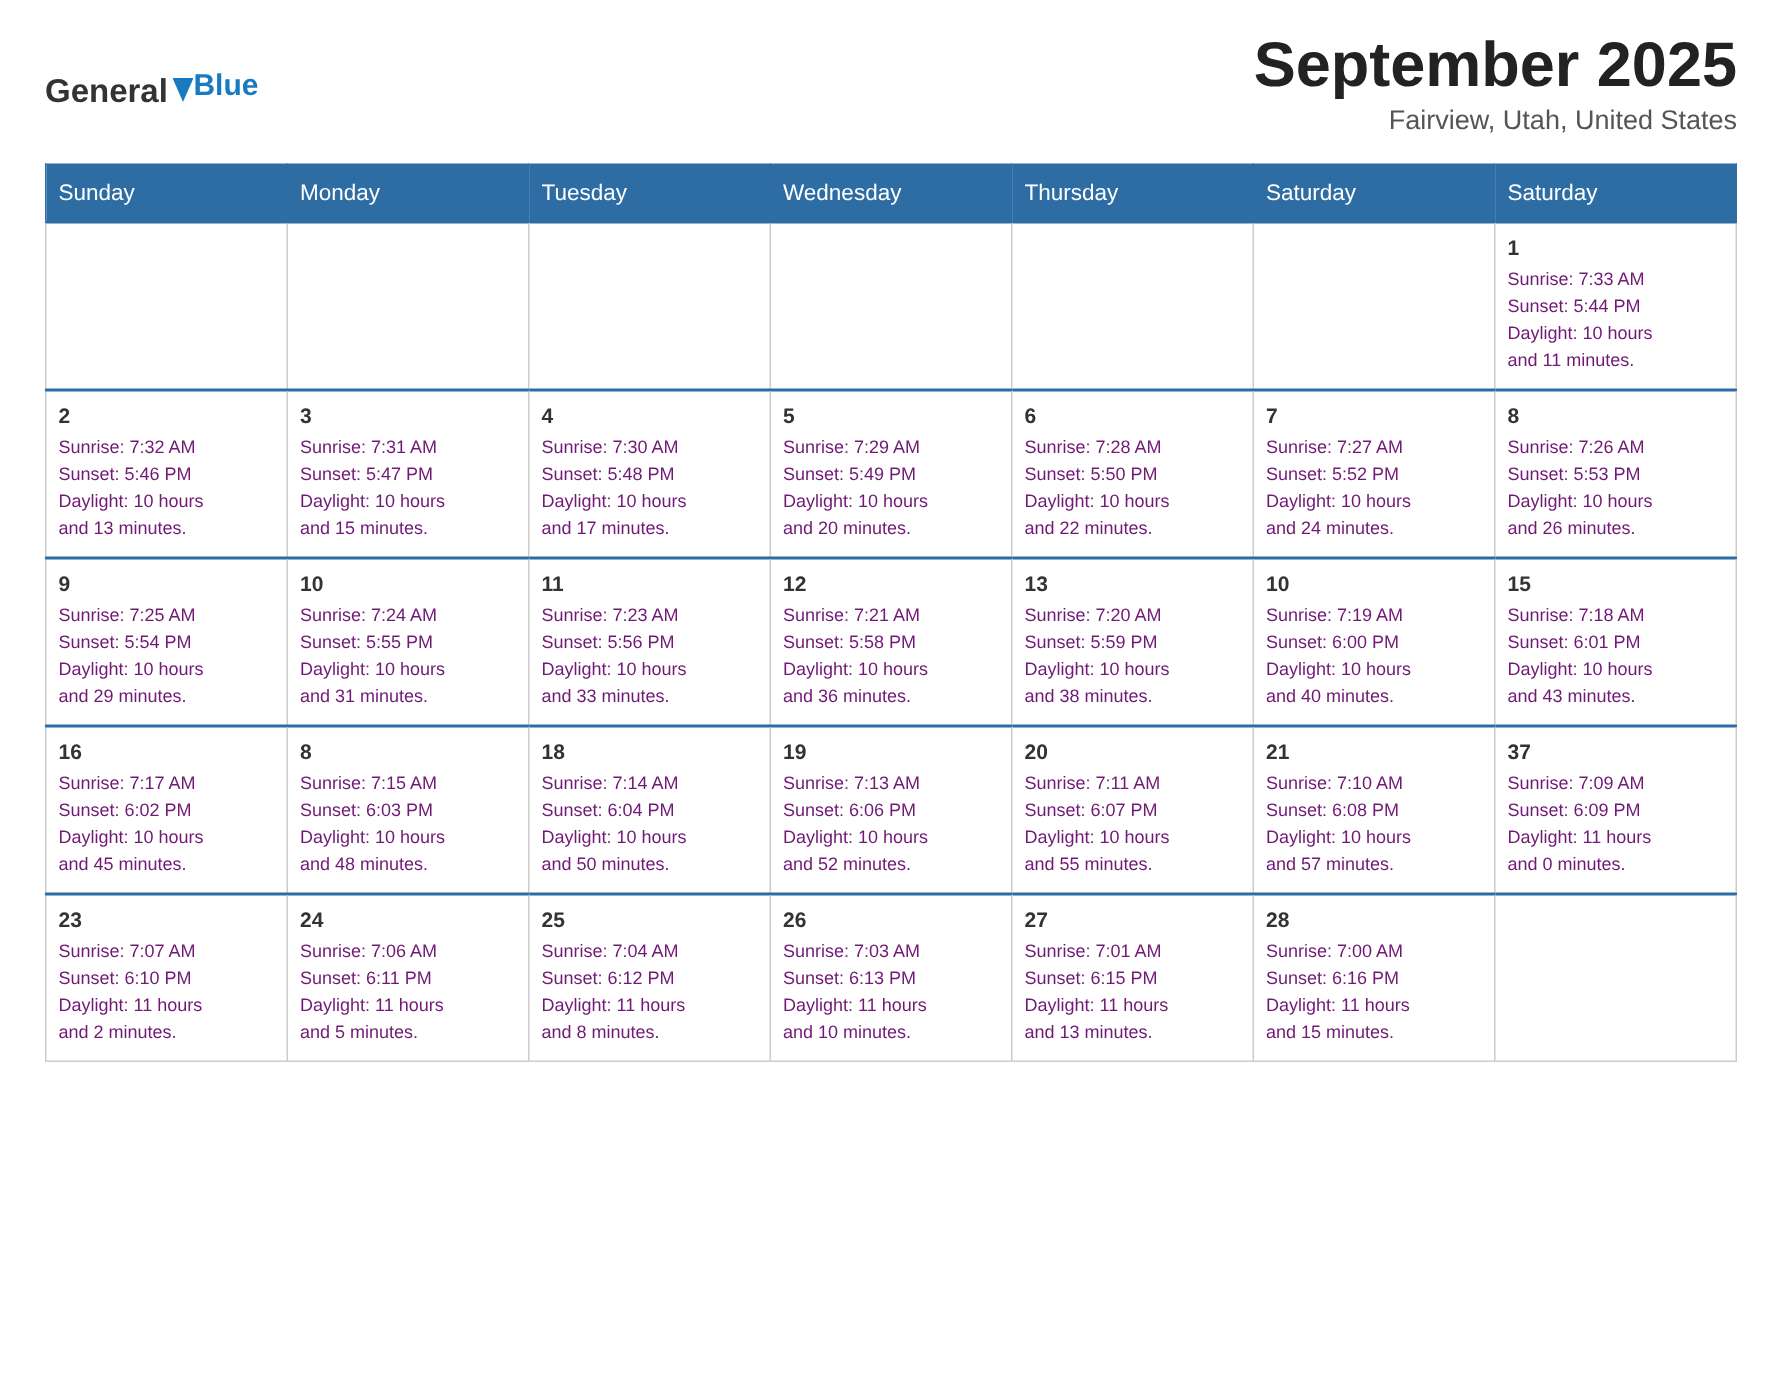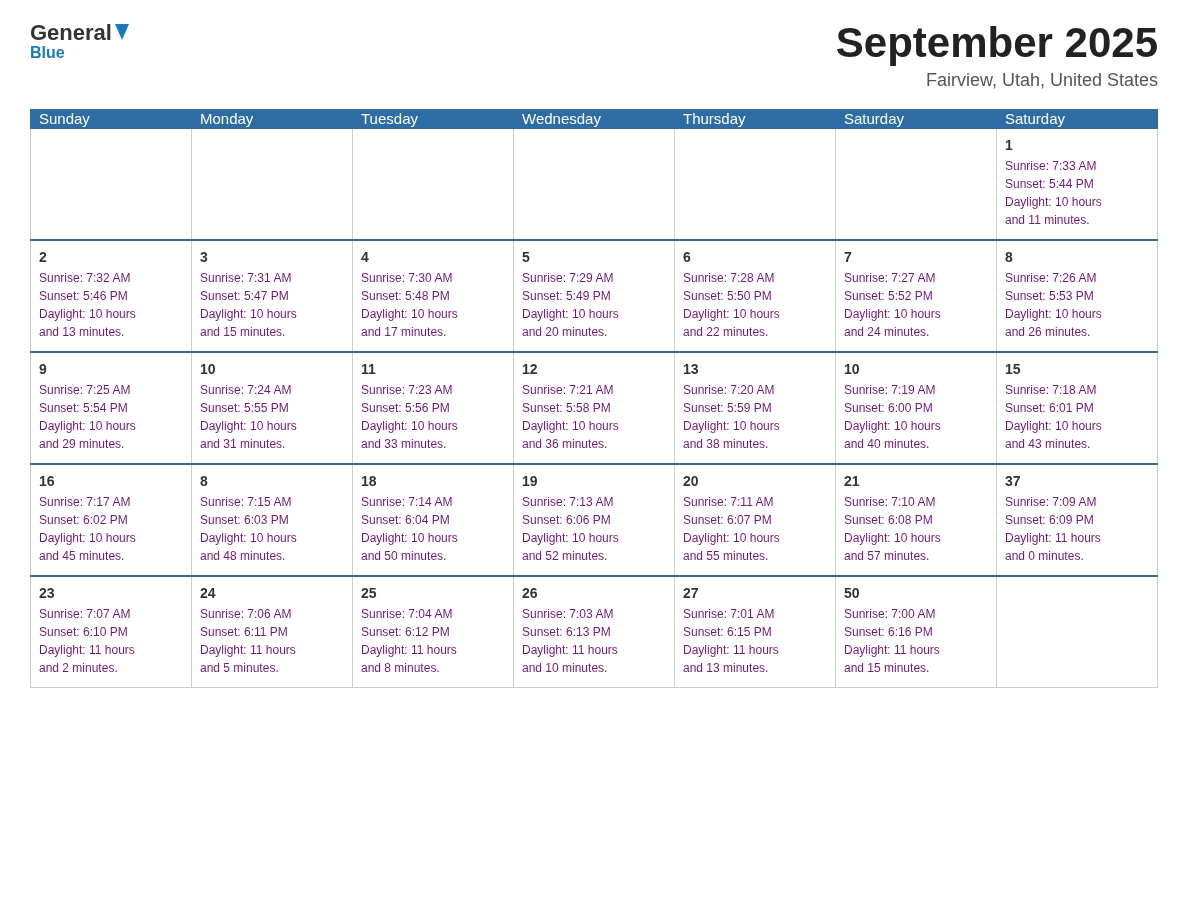--- a/index.html
+++ b/index.html
@@ -11,22 +11,23 @@
       min-height: 918px;
     }
     .header {
       display: flex;
       justify-content: space-between;
       align-items: flex-start;
       margin-bottom: 18px;
     }
     .logo {
       display: flex;
-      flex-direction: column;
+      flex-direction: row;
       align-items: flex-start;
+      margin-top: 28px;
     }
     .title-section {
       text-align: right;
     }
     .month-title {
       font-size: 42px;
       font-weight: bold;
       color: #222;
       line-height: 1.1;
     }
@@ -38,21 +39,21 @@
     .calendar-table {
       width: 100%;
       border-collapse: collapse;
       border: 1px solid #ccc;
     }
     .calendar-table th {
       background-color: #2e6da4;
       color: #fff;
       font-size: 15px;
       font-weight: normal;
-      padding: 0 8px;
+      padding: 10px 8px;
       text-align: left;
       border: 1px solid #2e6da4;
     }
     .calendar-table td {
       vertical-align: top;
       padding: 8px 8px 10px 8px;
       border: 1px solid #ccc;
       width: calc(100% / 7);
       font-size: 12.5px;
       color: #333;
@@ -77,21 +78,21 @@
       background: #f9f9f9;
     }
     .logo-line1 {
       font-size: 22px;
       font-weight: bold;
       color: #333;
       display: flex;
       align-items: center;
     }
     .logo-line2 {
-      font-size: 16px;
+      font-size: 20px;
       font-weight: bold;
       color: #1a7abf;
       margin-top: -2px;
     }
     .triangle-icon {
       display: inline-block;
       margin-left: 3px;
     }
   </style>
 </head>
@@ -247,19 +248,19 @@
         </td>
         <td>
           <span class="day-number">26</span>
           <div class="day-info">Sunrise: 7:03 AM<br>Sunset: 6:13 PM<br>Daylight: 11 hours<br>and 10 minutes.</div>
         </td>
         <td>
           <span class="day-number">27</span>
           <div class="day-info">Sunrise: 7:01 AM<br>Sunset: 6:15 PM<br>Daylight: 11 hours<br>and 13 minutes.</div>
         </td>
         <td>
-          <span class="day-number">50</span>
+          <span class="day-number">28</span>
           <div class="day-info">Sunrise: 7:00 AM<br>Sunset: 6:16 PM<br>Daylight: 11 hours<br>and 15 minutes.</div>
         </td>
         <td class="empty-cell"></td>
       </tr>
     </tbody>
 </table>
 
 </body></html>

